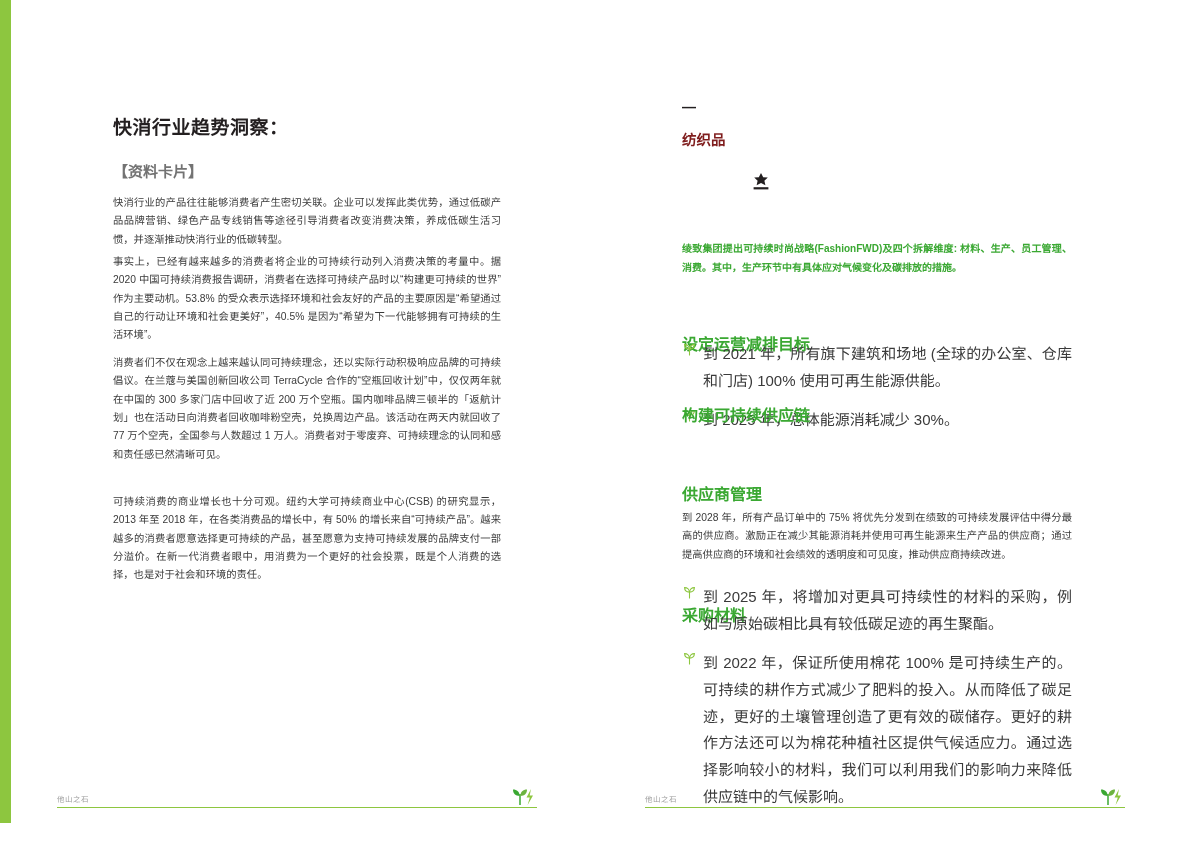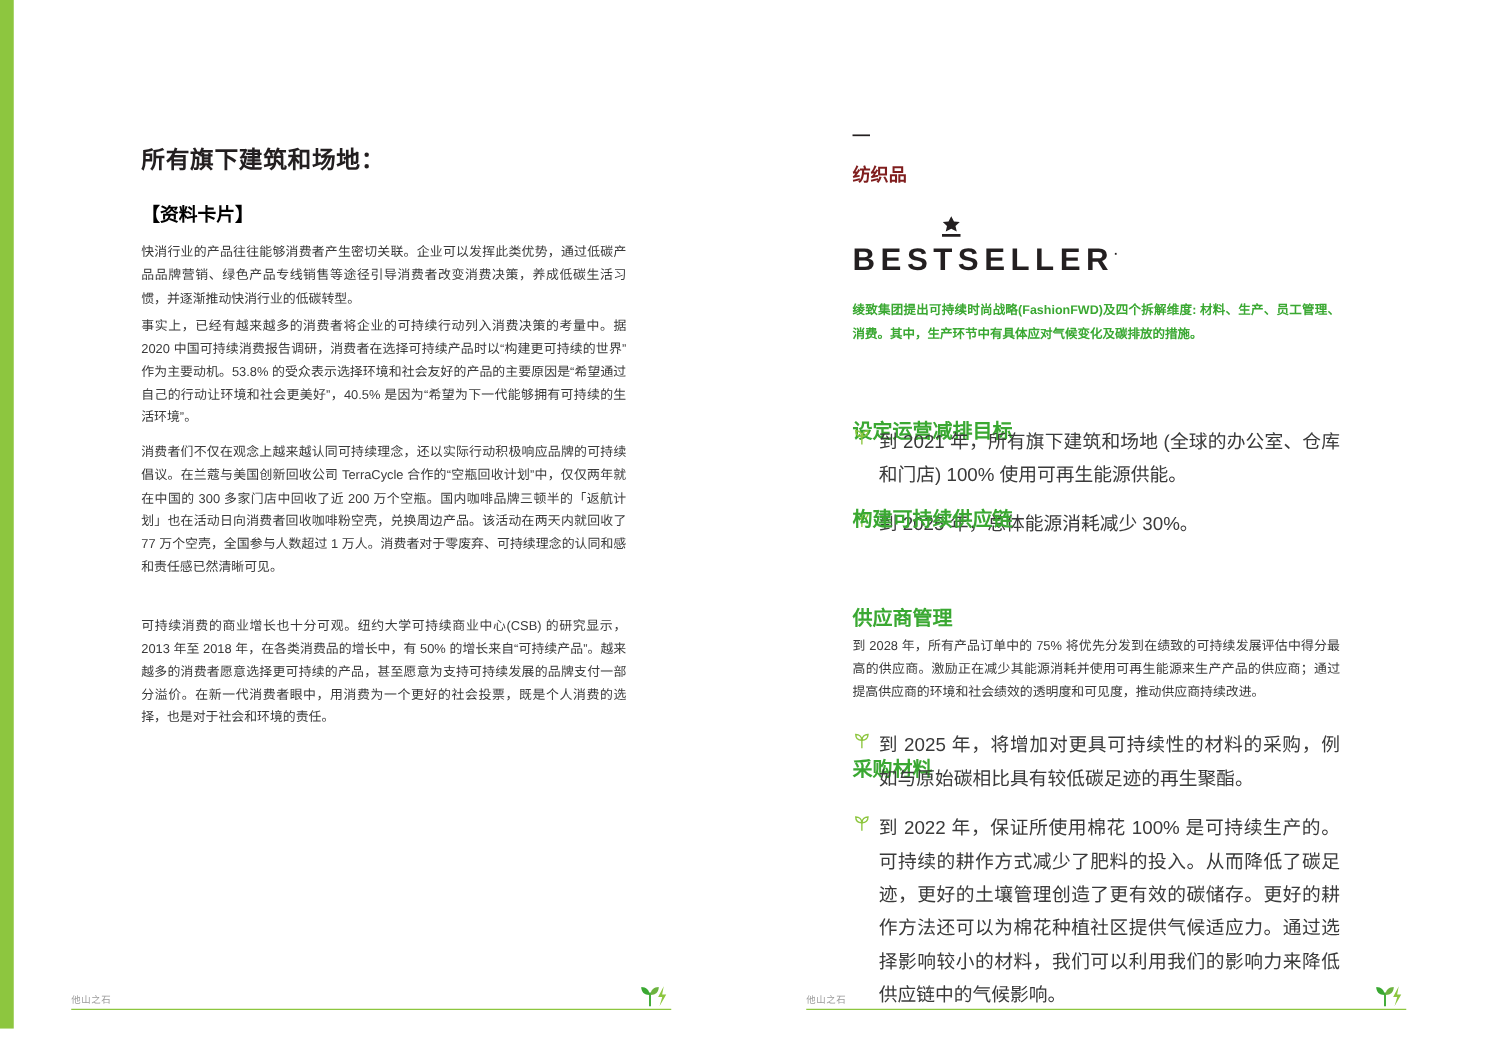--- a/index.html
+++ b/index.html
@@ -59,21 +59,21 @@
     letter-spacing: 0.5px;
     color: #231f20;
     white-space: nowrap;
   }
   .card-head {
     position: absolute;
     top: 160px;
     left: 0;
     font-size: 15px;
     font-weight: bold;
-    color: #000000;
+    color: #737373;
     white-space: nowrap;
   }
   .body-block {
     position: absolute;
     left: 0;
     width: 388px;
     font-size: 10.3px;
     line-height: 1.78;
     color: #3a3a3a;
     text-align: justify;
@@ -224,21 +224,21 @@
 </style>
 </head>
 <body>
 
 <div class="page">
 
   <div class="left-edge-bar"></div>
 
   <div class="col col-left">
 
-    <div class="doc-title">所有旗下建筑和场地：</div>
+    <div class="doc-title">快消行业趋势洞察：</div>
 
     <div class="card-head">【资料卡片】</div>
 
     <div class="body-block" id="p1">快消行业的产品往往能够消费者产生密切关联。企业可以发挥此类优势，通过低碳产品品牌营销、绿色产品专线销售等途径引导消费者改变消费决策，养成低碳生活习惯，并逐渐推动快消行业的低碳转型。</div>
     <div class="body-block" id="p2">事实上，已经有越来越多的消费者将企业的可持续行动列入消费决策的考量中。据 2020 中国可持续消费报告调研，消费者在选择可持续产品时以“构建更可持续的世界”作为主要动机。53.8% 的受众表示选择环境和社会友好的产品的主要原因是“希望通过自己的行动让环境和社会更美好”，40.5% 是因为“希望为下一代能够拥有可持续的生活环境”。</div>
     <div class="body-block" id="p3">消费者们不仅在观念上越来越认同可持续理念，还以实际行动积极响应品牌的可持续倡议。在兰蔻与美国创新回收公司 TerraCycle 合作的“空瓶回收计划”中，仅仅两年就在中国的 300 多家门店中回收了近 200 万个空瓶。国内咖啡品牌三顿半的「返航计划」也在活动日向消费者回收咖啡粉空壳，兑换周边产品。该活动在两天内就回收了 77 万个空壳，全国参与人数超过 1 万人。消费者对于零废弃、可持续理念的认同和感和责任感已然清晰可见。</div>
     <div class="body-block" id="p4">可持续消费的商业增长也十分可观。纽约大学可持续商业中心(CSB) 的研究显示，2013 年至 2018 年，在各类消费品的增长中，有 50% 的增长来自“可持续产品”。越来越多的消费者愿意选择更可持续的产品，甚至愿意为支持可持续发展的品牌支付一部分溢价。在新一代消费者眼中，用消费为一个更好的社会投票，既是个人消费的选择，也是对于社会和环境的责任。</div>
 
   </div>
 
@@ -246,23 +246,20 @@
 
     <div class="dash">—</div>
     <div class="section-label">纺织品</div>
 
     <div class="brand-wrap">
       <div class="brand-mark">
         <svg viewBox="0 0 22 20" width="22" height="20" aria-hidden="true">
           <path d="M11 1 L13.2 5.2 L17.8 5.6 L14.4 8.7 L15.4 13.2 L11 10.9 L6.6 13.2 L7.6 8.7 L4.2 5.6 L8.8 5.2 Z" fill="#231f20"></path>
           <rect x="3.6" y="15.2" width="14.8" height="2.2" fill="#231f20"></rect>
         </svg>
-      </div>
-      <div class="brand-name">
-        <span>BESTSELLER</span><sup>·</sup>
       </div>
     </div>
 
     <div class="green-lede">绫致集团提出可持续时尚战略(FashionFWD)及四个拆解维度: 材料、生产、员工管理、消费。其中，生产环节中有具体应对气候变化及碳排放的措施。</div>
 
     <div class="h-green" id="h-target">设定运营减排目标</div>
 
     <div class="bullet-list" id="bl-target">
       <div class="bullet">
         <span class="bullet-icon">

